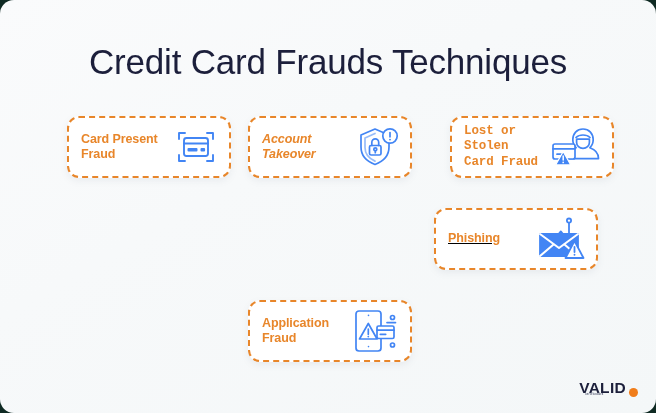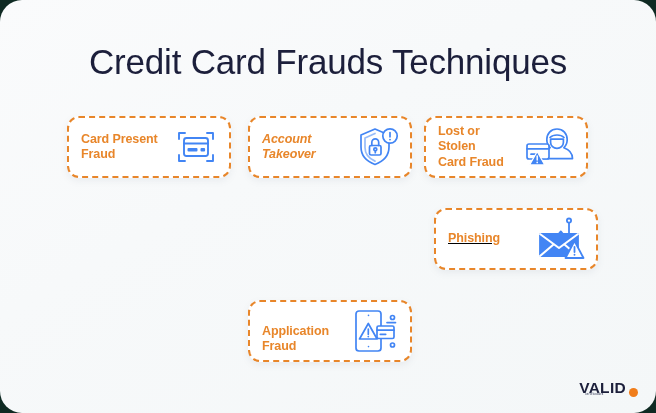--- a/index.html
+++ b/index.html
@@ -10,21 +10,21 @@
     overflow: hidden;
     background: #0f2a23;
     font-family: "Liberation Sans", sans-serif;
   }
 
   #infographic {
     position: relative;
     width: 656px;
     height: 413px;
     background: linear-gradient(150deg, #fafbfc 0%, #f7f9fa 40%, #f4f7f8 100%);
-    border-radius: 22px;
+    border-radius: 14px;
     overflow: hidden;
   }
 
   
   .title {
     position: absolute;
     left: 0;
     right: 0;
     top: 42px;
     text-align: center;
@@ -63,27 +63,27 @@
     flex: 0 0 auto;
     display: flex;
     align-items: center;
     justify-content: center;
     margin-left: 6px;
   }
 
   
   .c1 { left: 67px;  top: 116px; width: 164px; height: 62px; }
   .c2 { left: 248px; top: 116px; width: 164px; height: 62px; font-style: italic; }
-  .c3 { left: 424px; top: 116px; width: 164px; height: 62px; }
+  .c3 { left: 450px; top: 116px; width: 164px; height: 62px; font-family: Liberation Mono, monospace; }
   
   .c4 { left: 58px;  top: 208px; width: 164px; height: 62px; }
   .c5 { left: 248px; top: 208px; width: 164px; height: 62px; }
   .c6 { left: 434px; top: 208px; width: 164px; height: 62px; text-decoration: underline; }
   
-  .c7 { left: 248px; top: 300px; width: 164px; height: 62px; align-items: flex-end; }
+  .c7 { left: 248px; top: 300px; width: 164px; height: 62px; }
 
   
   .logo {
     position: absolute;
     right: 18px;
     bottom: 16px;
     display: flex;
     align-items: flex-end;
   }
   .logo-word {

